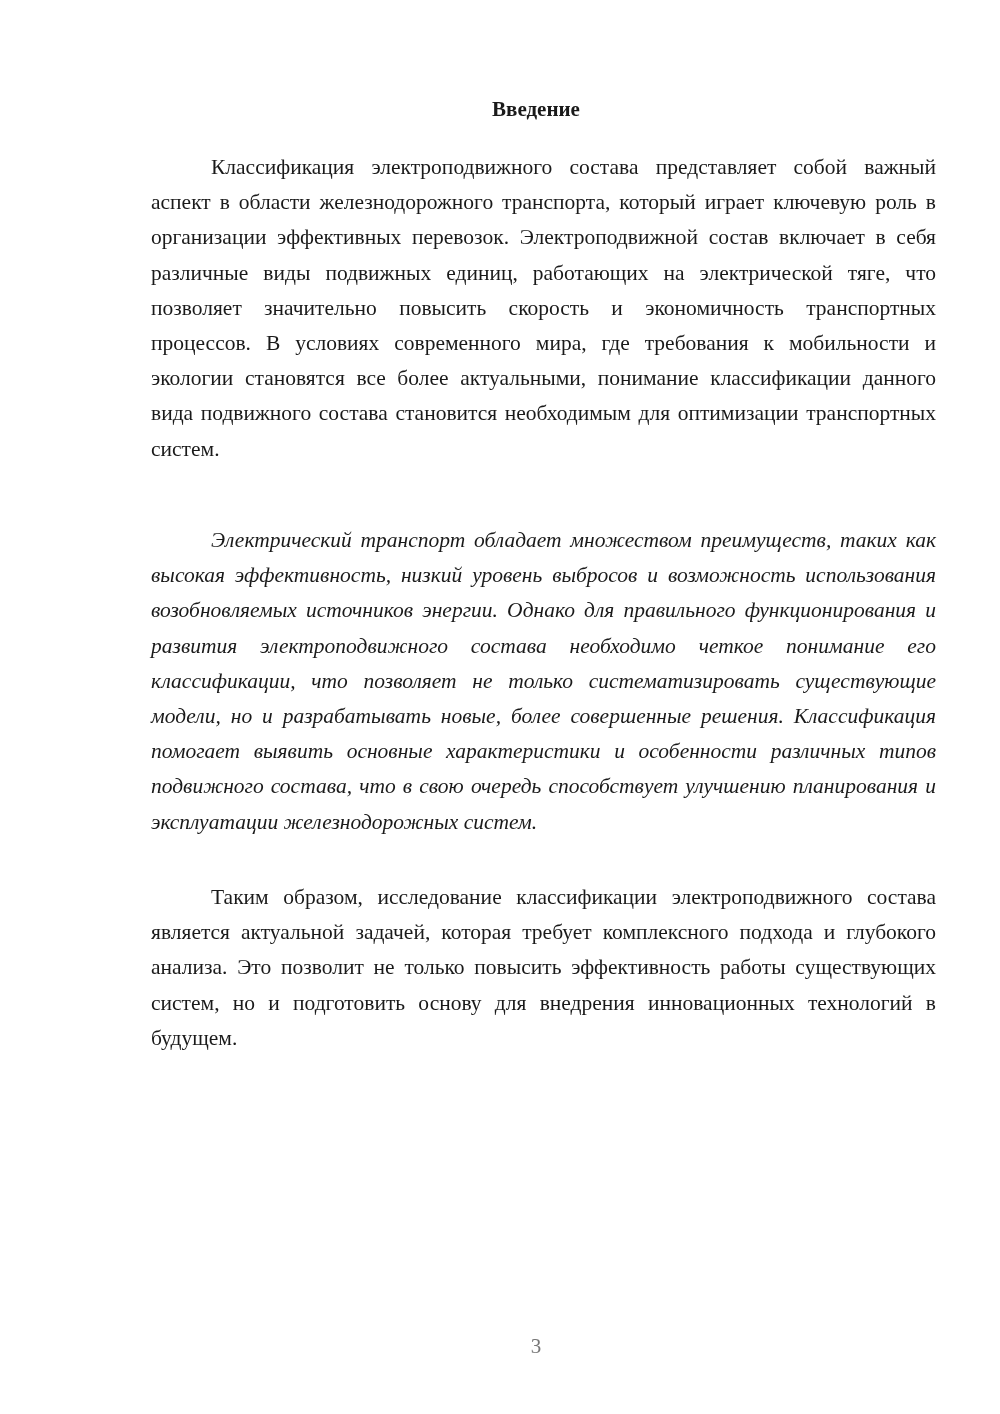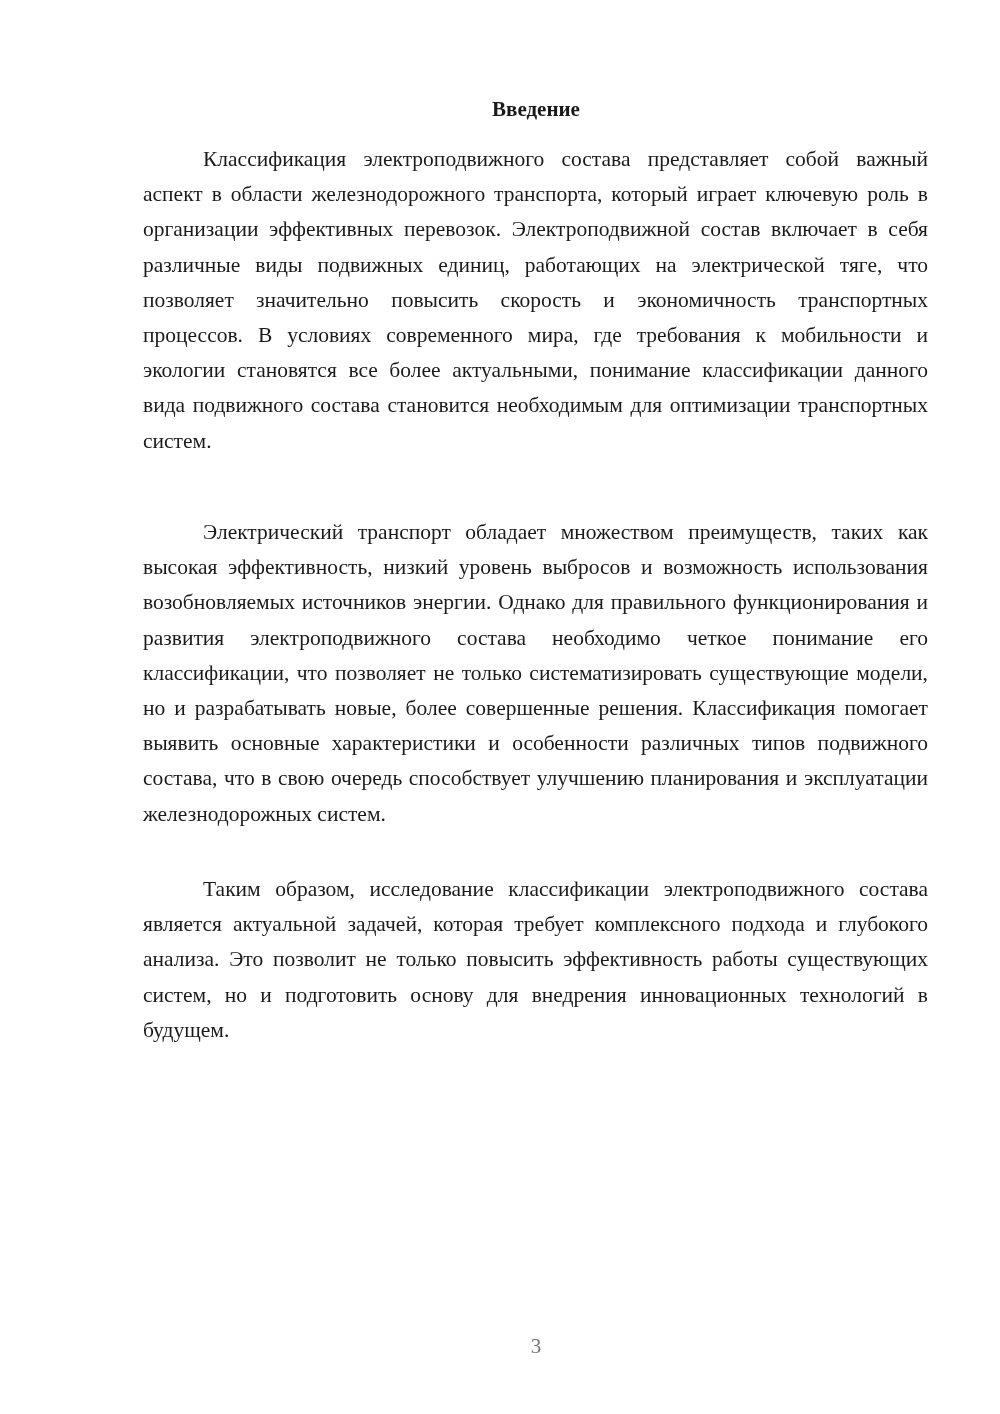--- a/index.html
+++ b/index.html
@@ -1,23 +1,23 @@
 <!DOCTYPE html>
 <html><head>
 <meta charset="utf-8">
 <style>
   html, body { margin:0; padding:0; background:#ffffff; }
   body { width:1000px; height:1414px; position:relative; overflow:hidden;
          font-family:"Liberation Serif", serif; color:#1a1a1a; }
   .title { position:absolute; top:97px; left:0; width:1072px; text-align:center;
            font-weight:bold; font-size:21px; }
   .para { position:absolute; left:143px; width:785px; font-size:21.5px;
-          line-height:35.2px; text-align:justify; text-indent:60px; margin:0; }
+          line-height:35.2px; text-align:justify; text-indent:60px; margin:8px; }
   #p1 { top:142px; }
-  #p2 { top:515px; }
+  #p2 { top:515px;font-style:italic; }
   #p3 { top:872px; }
   .pagenum { position:absolute; top:1334px; left:0; width:1072px; text-align:center;
              font-size:21px; color:#777; }
 </style>
 </head>
 <body>
 
 <div>
   <div class="title">Введение</div>
   <p class="para" id="p1">Классификация электроподвижного состава представляет собой важный аспект в области железнодорожного транспорта, который играет ключевую роль в организации эффективных перевозок. Электроподвижной состав включает в себя различные виды подвижных единиц, работающих на электрической тяге, что позволяет значительно повысить скорость и экономичность транспортных процессов. В условиях современного мира, где требования к мобильности и экологии становятся все более актуальными, понимание классификации данного вида подвижного состава становится необходимым для оптимизации транспортных систем.</p>

